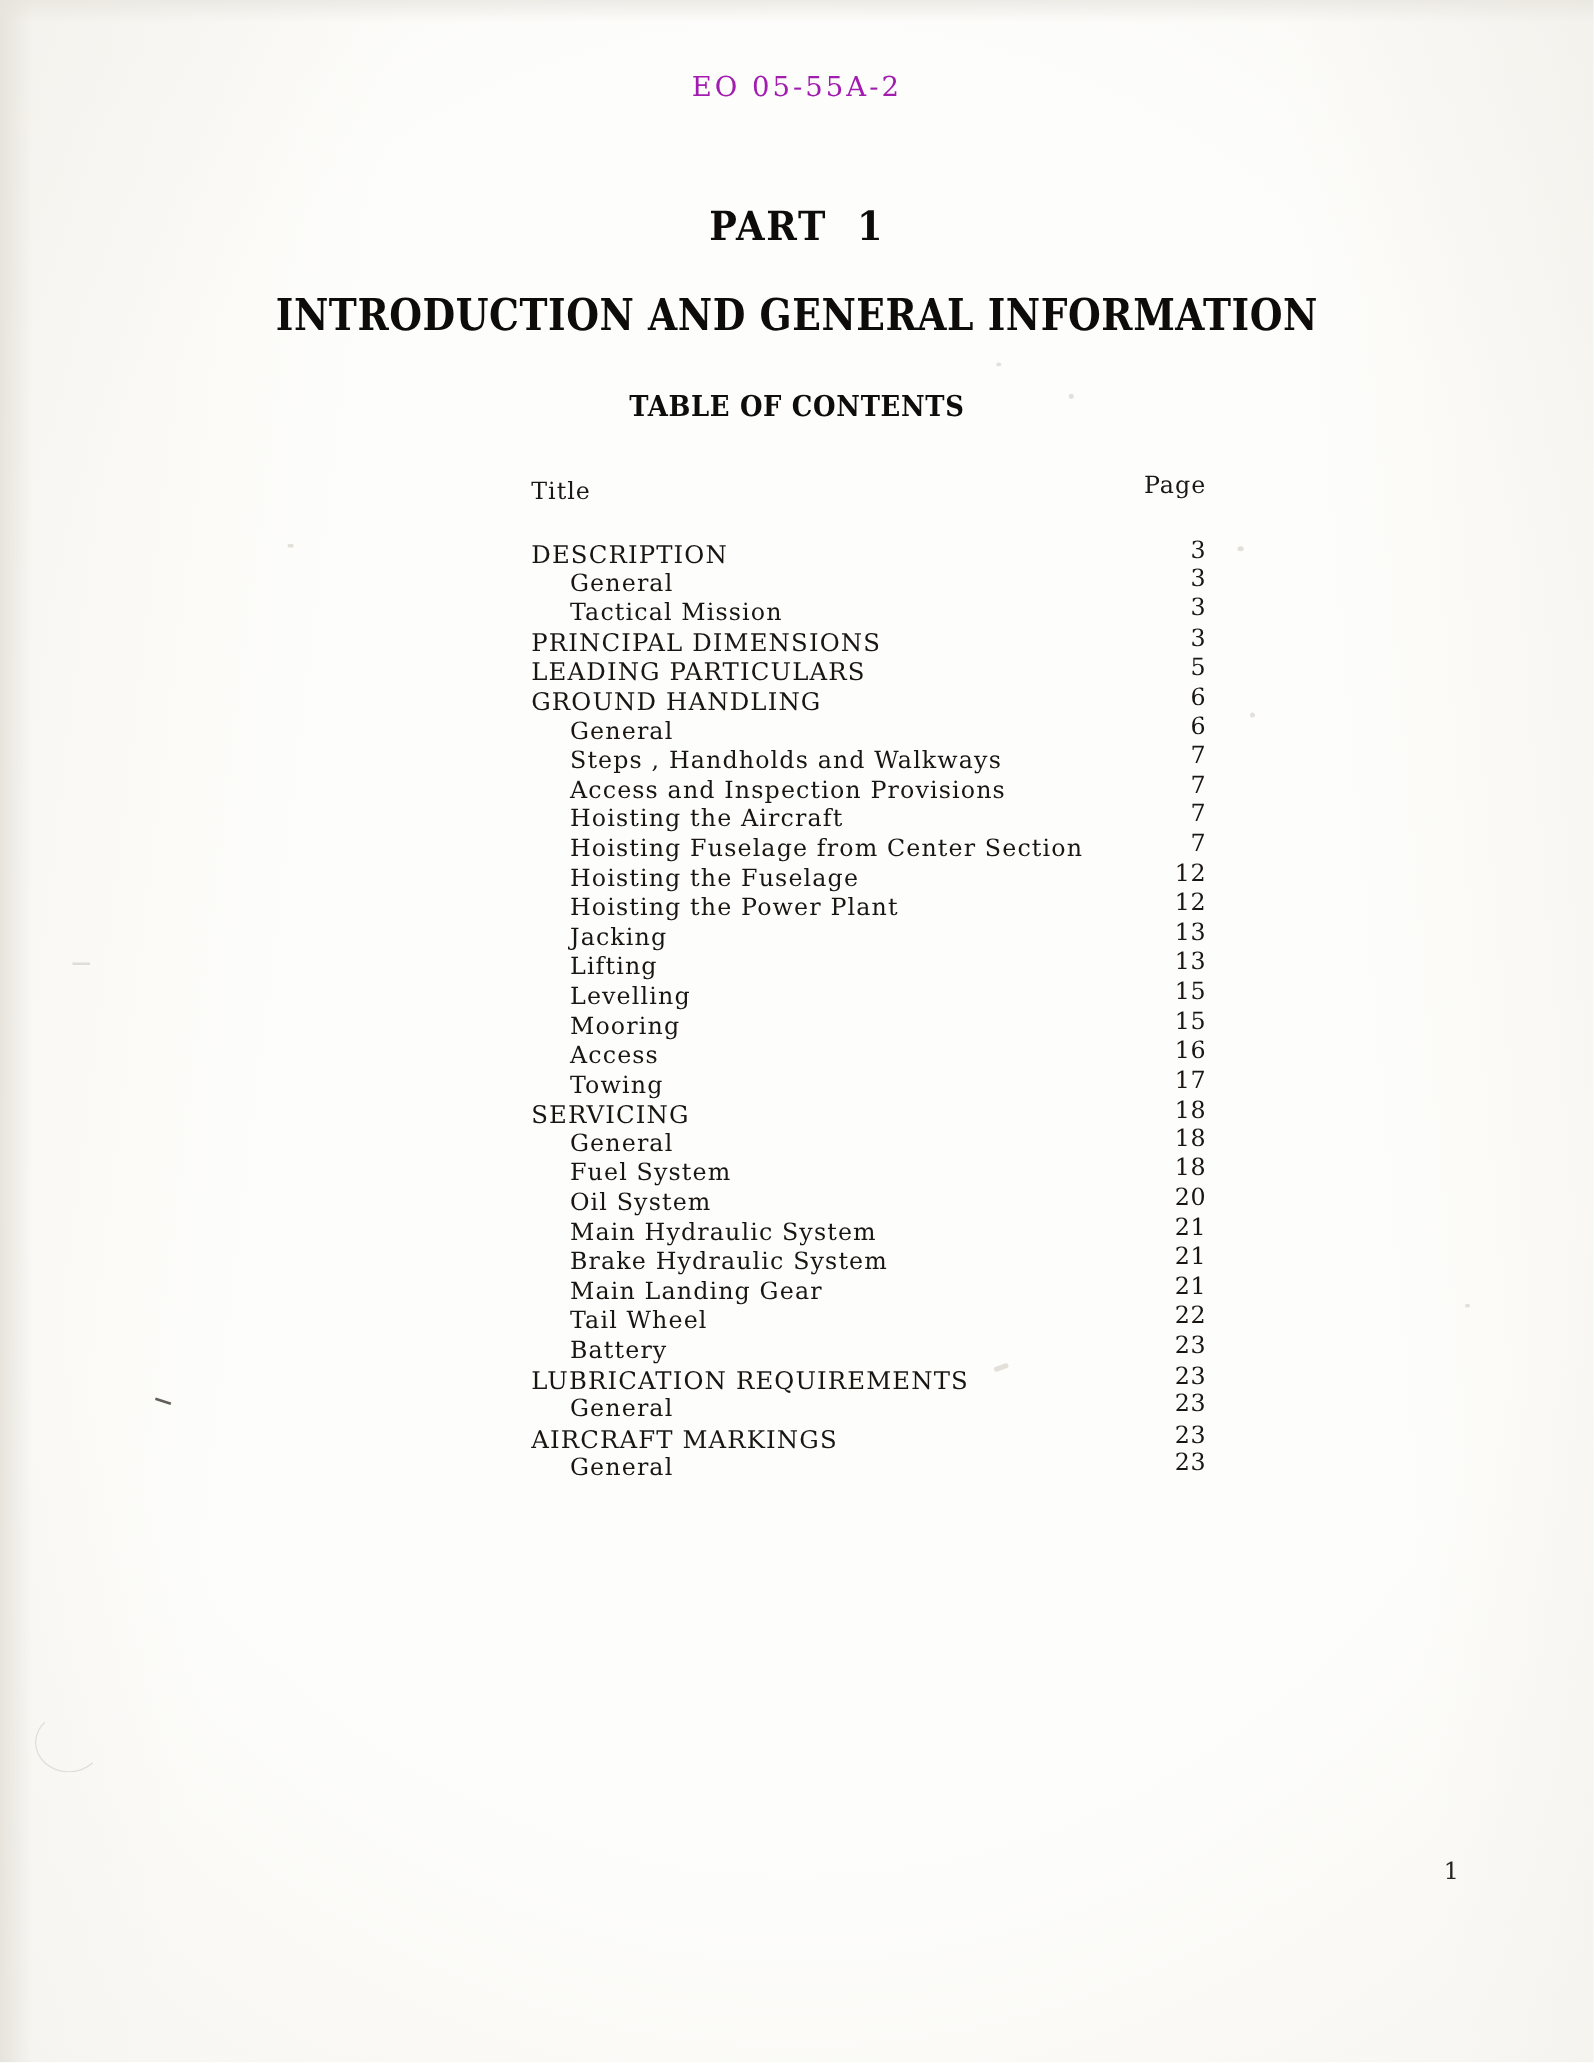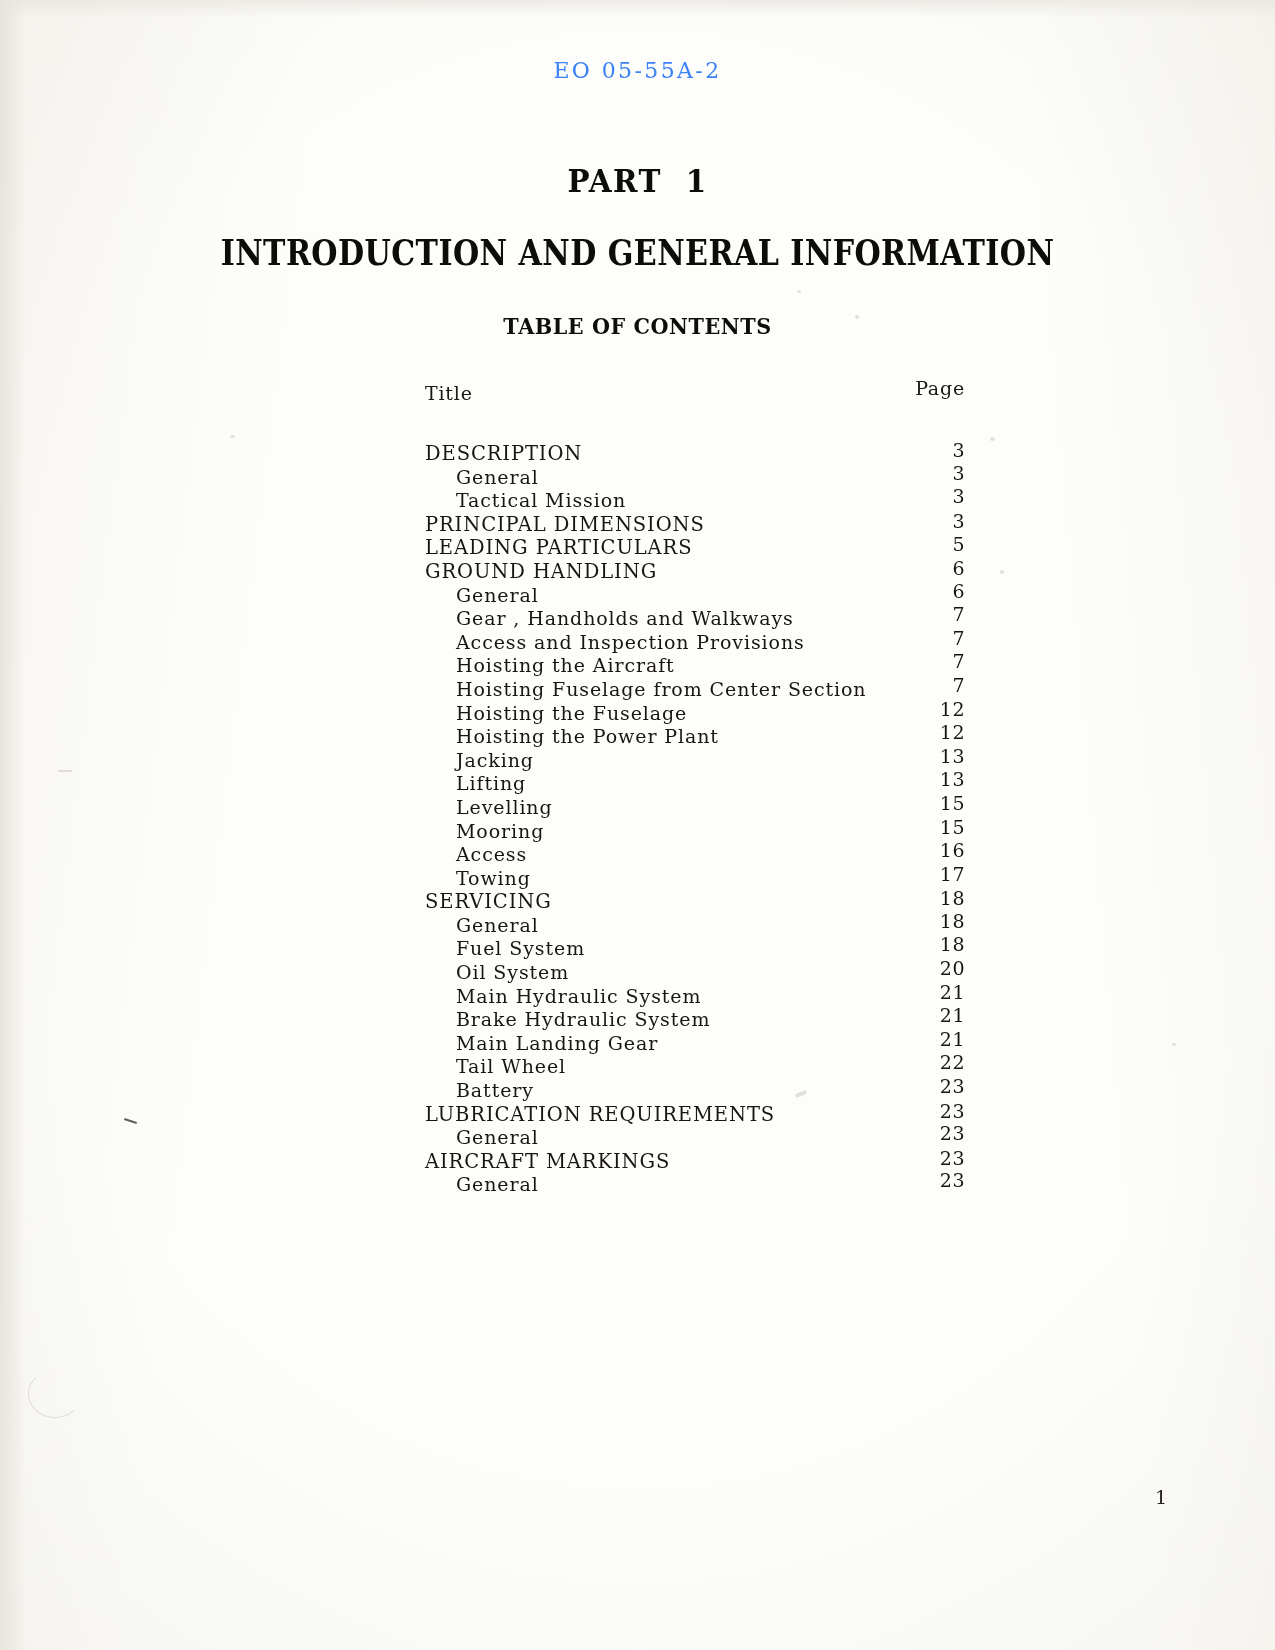--- a/index.html
+++ b/index.html
@@ -49,21 +49,21 @@
 
   
   .doc-number {
     position: absolute;
     top: 58px;
     left: 0; right: 0;
     text-align: center;
     font-family: "DejaVu Serif", serif;
     font-size: 22px;
     letter-spacing: 2.4px;
-    color: #3b82f6;
+    color: #a21caf;
   }
 
   
   .part-title {
     position: absolute;
     top: 162px;
     left: 0; right: 0;
     text-align: center;
     font-family: "DejaVu Serif", serif;
     font-weight: 700;
@@ -111,21 +111,21 @@
   .toc-head {
     position: relative;
     height: 36px;
     font-size: 19px;
     letter-spacing: 0.8px;
     color: #1a1714;
   }
   .toc-head .h-title { position: absolute; left: 0; top: 0; }
   .toc-head .h-page  { position: absolute; right: -20px; top: -5px; }
 
-  .toc-rows { position: relative; margin-top: 24px; }
+  .toc-rows { position: relative; margin-top: 14px; }
   .toc-row {
     position: relative;
     height: 23.6px;
     font-size: 19.5px;
     letter-spacing: 0.9px;
     color: #191612;
     white-space: nowrap;
   }
   .toc-row .entry {
     position: absolute;
@@ -244,21 +244,21 @@
         </div>
         <div class="toc-row">
           <span class="entry">GROUND HANDLING</span>
           <span class="pg">6</span>
         </div>
         <div class="toc-row sub">
           <span class="entry">General</span>
           <span class="pg">6</span>
         </div>
         <div class="toc-row sub">
-          <span class="entry">Gear , Handholds and Walkways</span>
+          <span class="entry">Steps , Handholds and Walkways</span>
           <span class="pg">7</span>
         </div>
         <div class="toc-row sub">
           <span class="entry">Access and Inspection Provisions</span>
           <span class="pg">7</span>
         </div>
         <div class="toc-row sub">
           <span class="entry">Hoisting the Aircraft</span>
           <span class="pg">7</span>
         </div>

